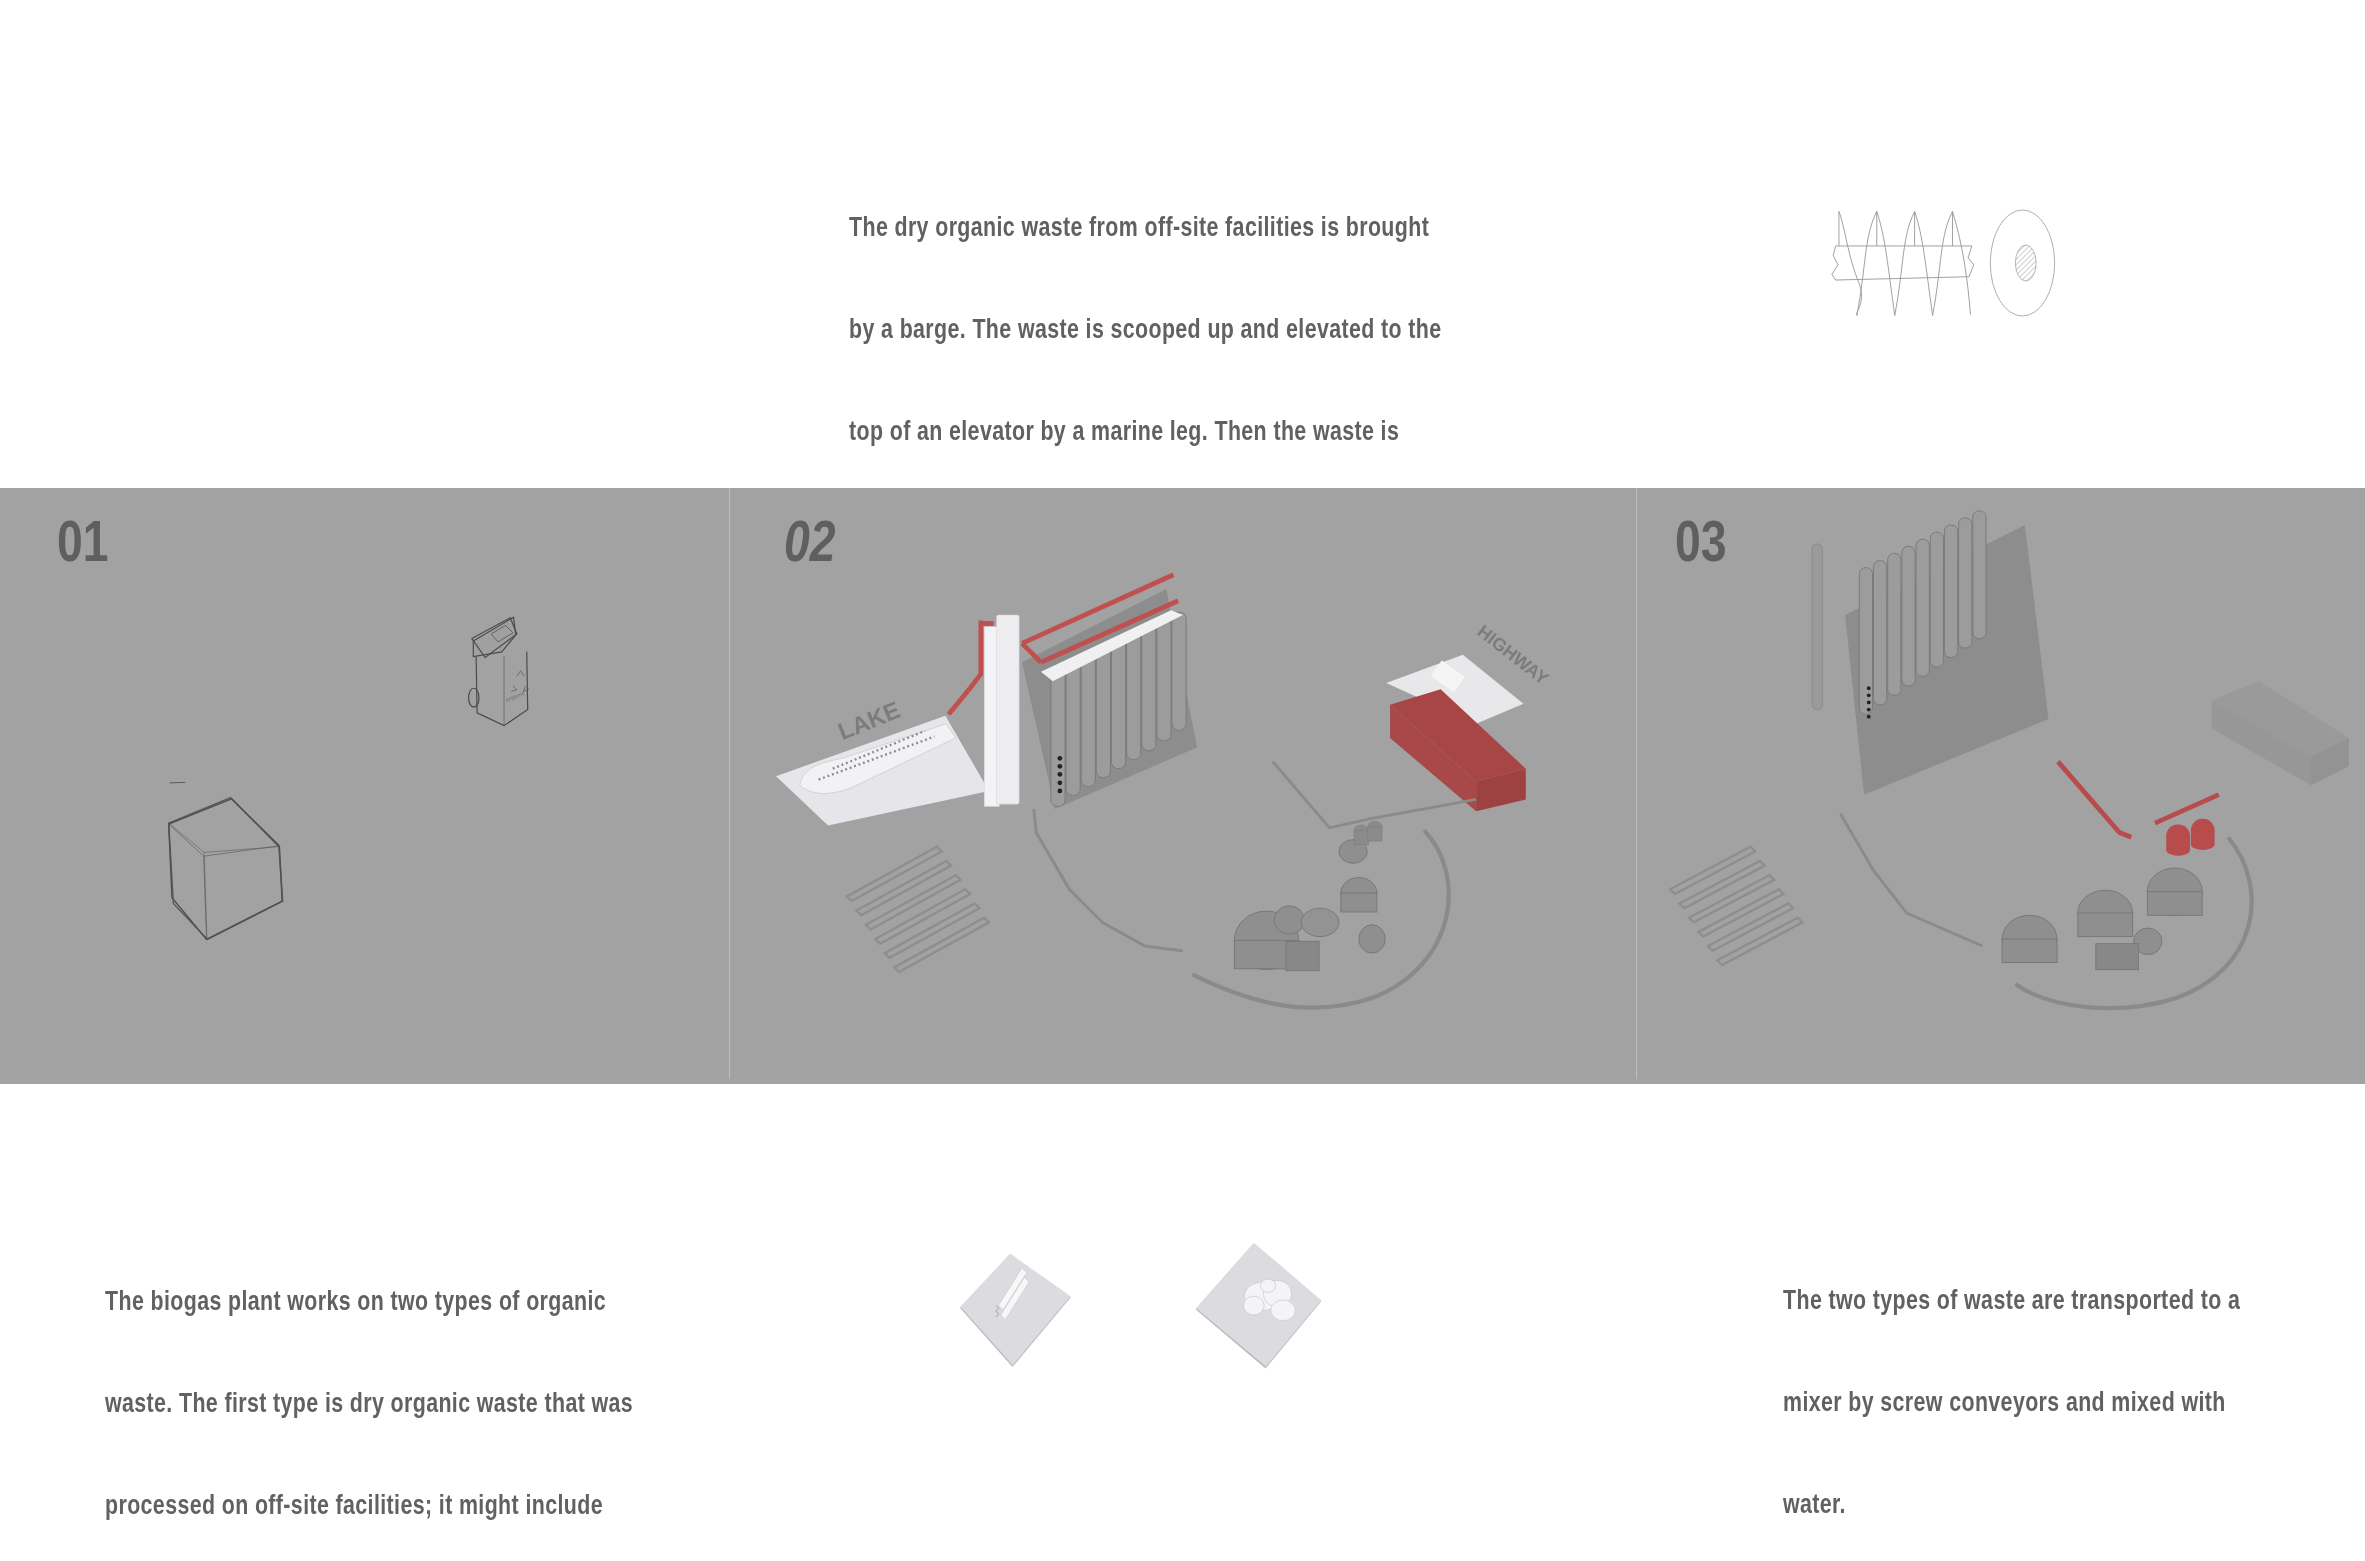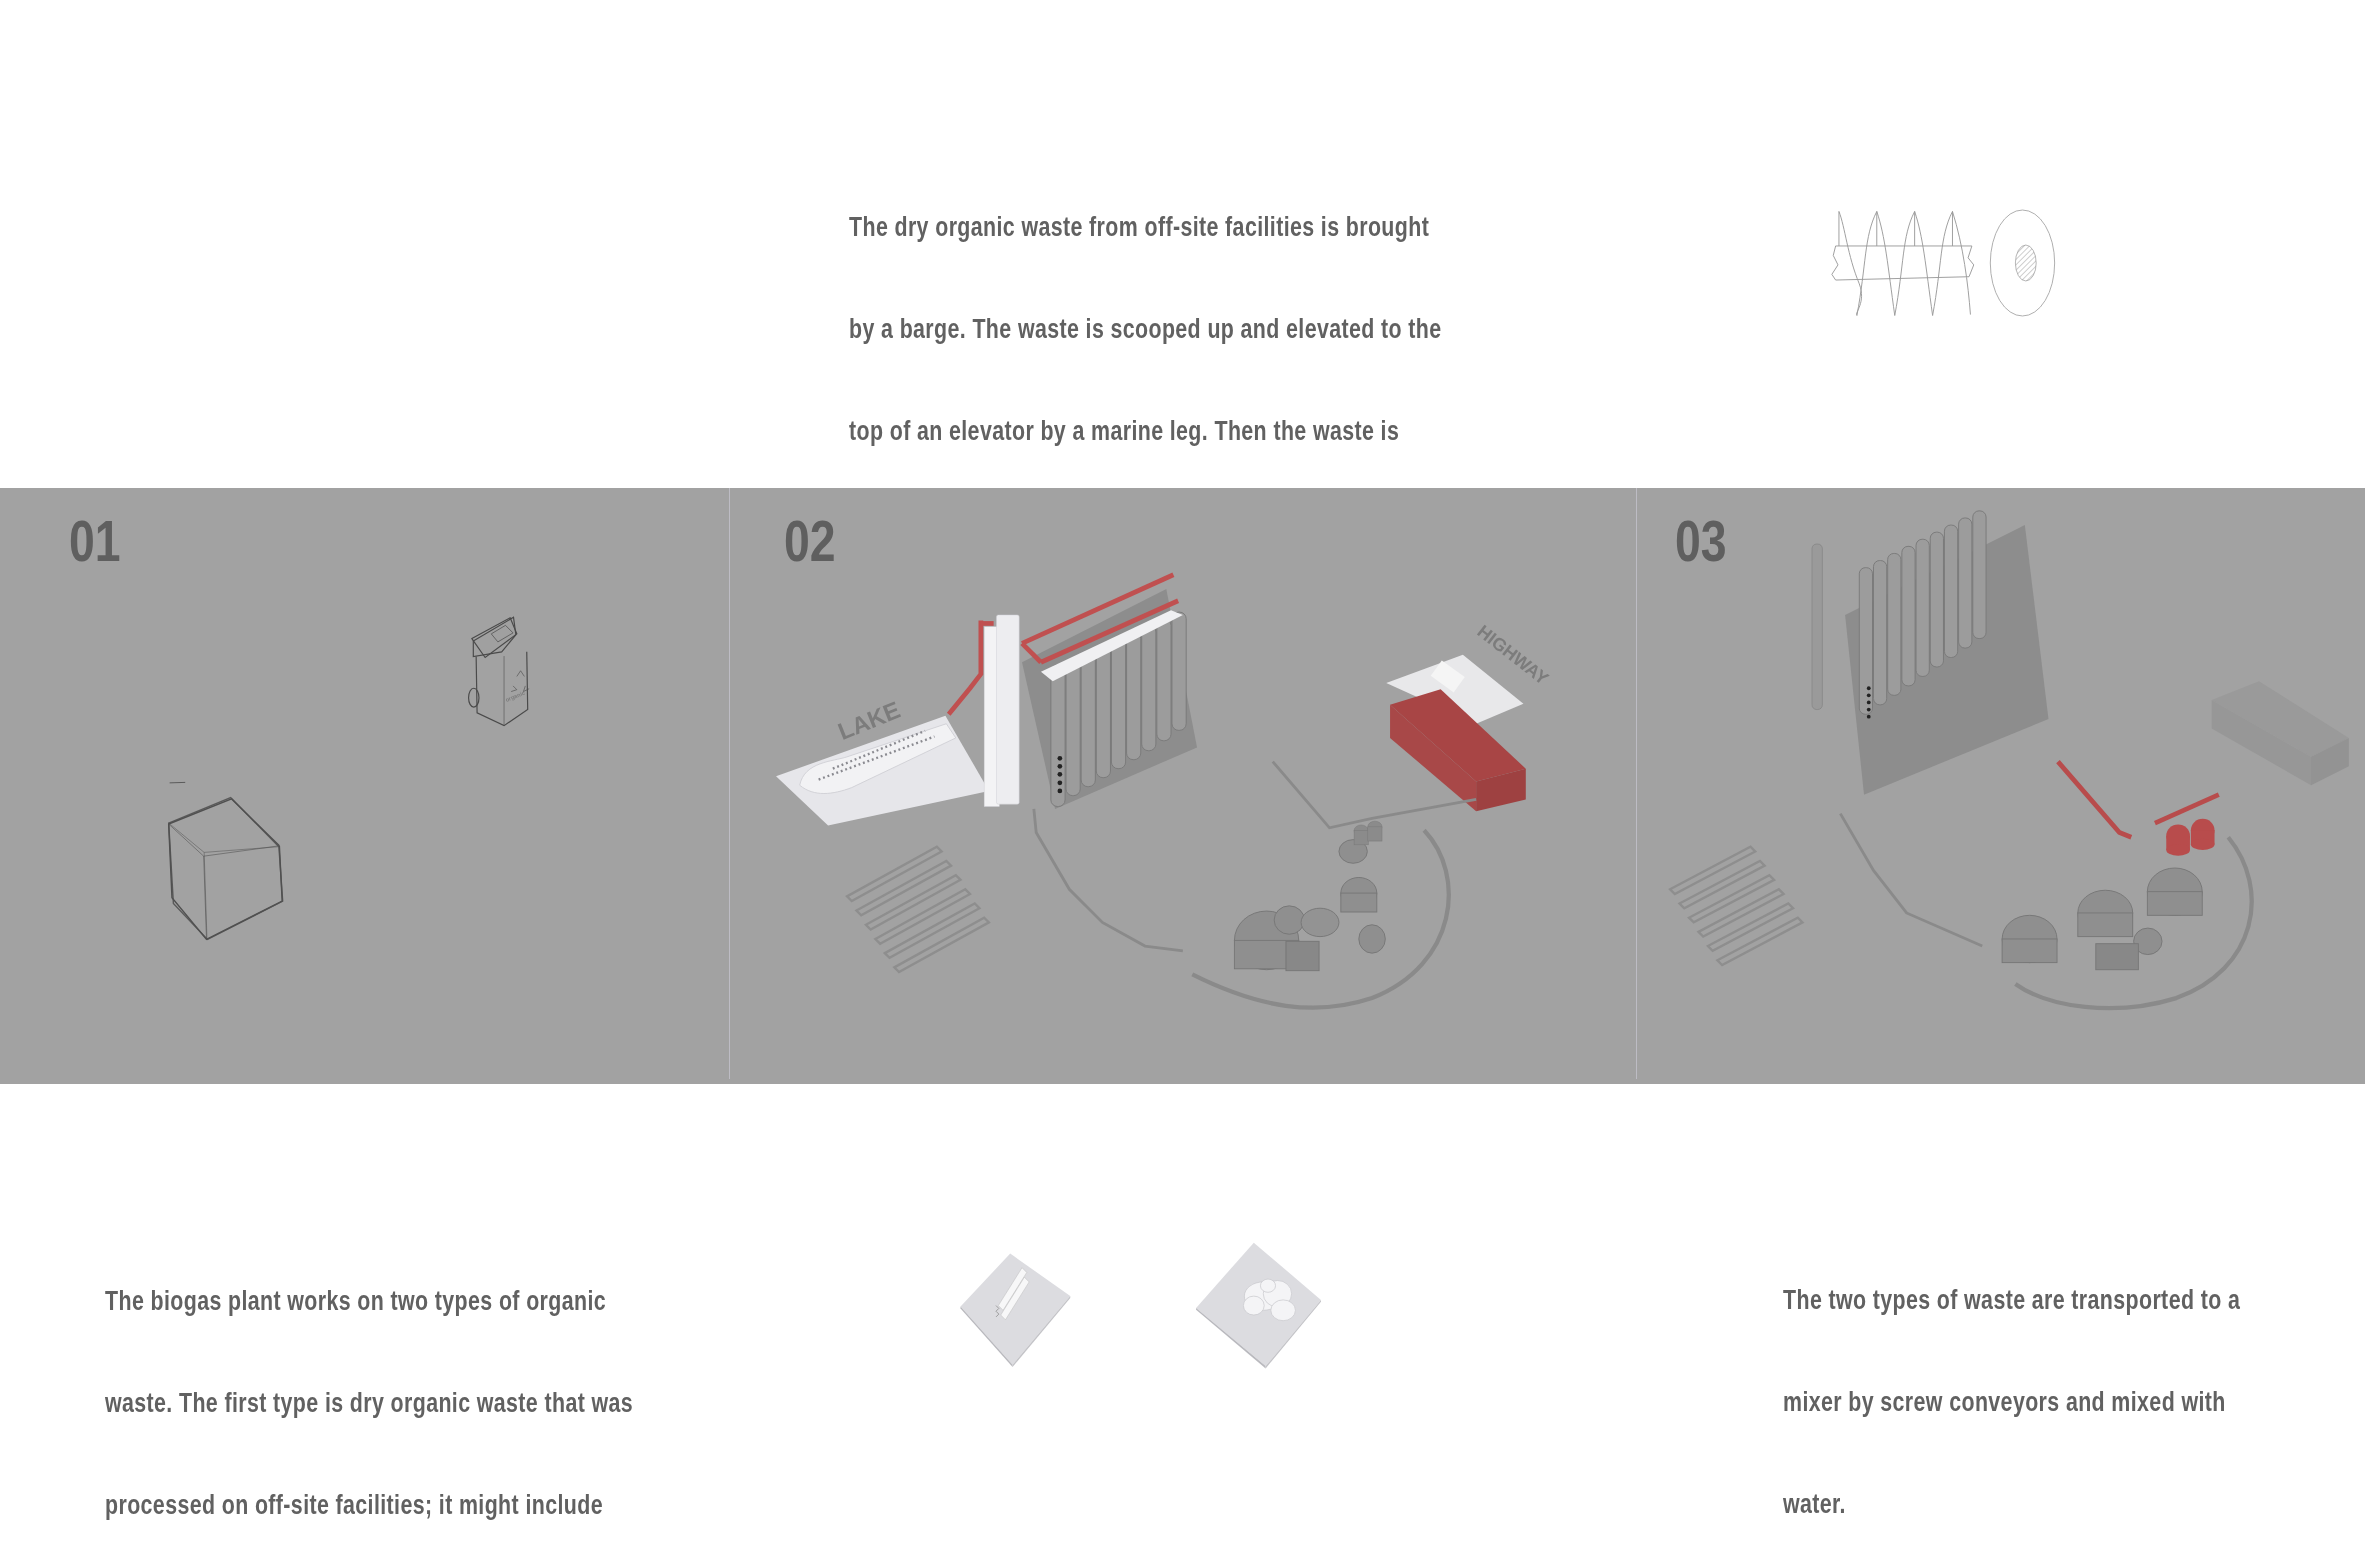--- a/index.html
+++ b/index.html
@@ -50,25 +50,25 @@
     <line x1="4047" y1="447" x2="4047" y2="520"></line>
     <line x1="4127" y1="447" x2="4127" y2="520"></line>
   </g>
   <g>
     <ellipse cx="4275" cy="556" rx="68" ry="112" fill="#fff" stroke="#aaa" stroke-width="2"></ellipse>
     <ellipse cx="4282" cy="556" rx="22" ry="38" fill="url(#hatch)" stroke="#999" stroke-width="1.5"></ellipse>
   </g>
 </svg>
 
 <div id="band">
-  <div class="panel" style="left:16px; width:729px;">
+  <div class="panel" style="left:4px; width:729px;">
     <div class="pnum" style="left:53px;">01</div>
   </div>
   <div class="divider" style="left:729px;"></div>
-  <div class="panel" style="left:730px; width:906px;">
+  <div class="panel" style="left:730px; width:906px;font-style:italic;">
     <div class="pnum" style="left:54px;">02</div>
   </div>
   <div class="divider" style="left:1636px;"></div>
   <div class="panel" style="left:1637px; width:776px;">
     <div class="pnum" style="left:38px;">03</div>
   </div>
 </div>
 
 <svg class="art" width="2413" height="1561" style="pointer-events:none;" viewBox="0 0 5100 3300">
 

